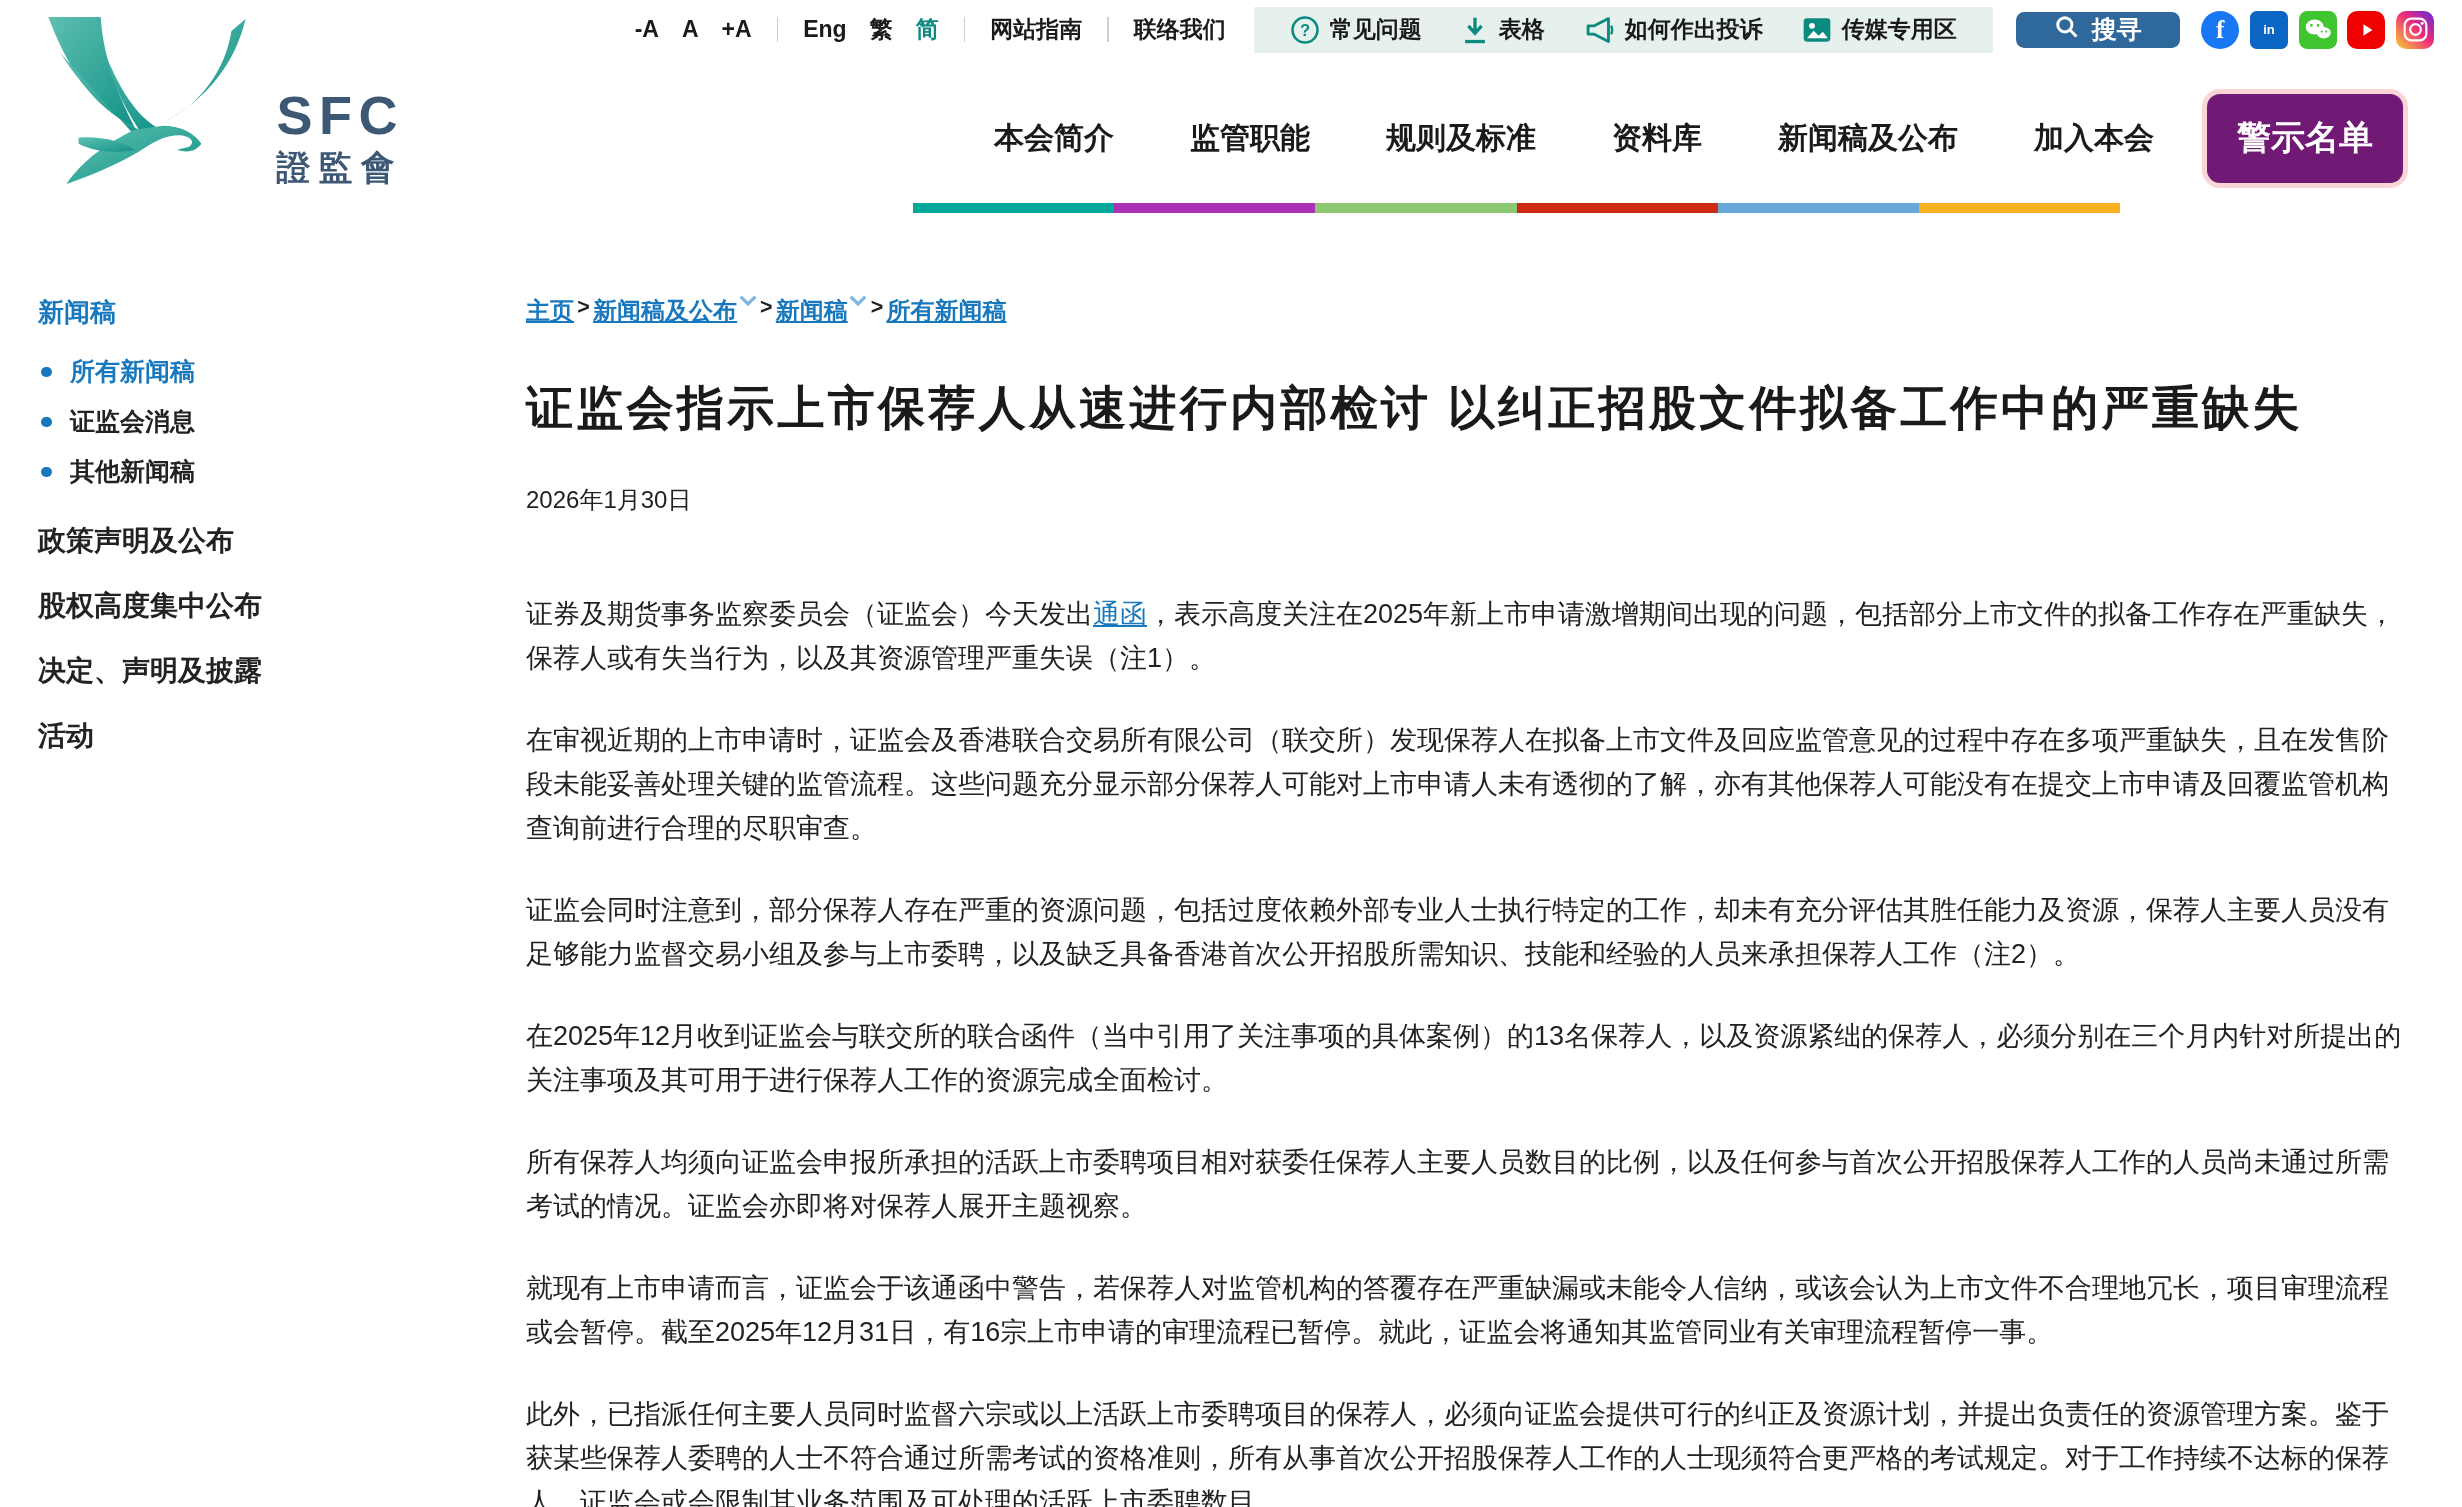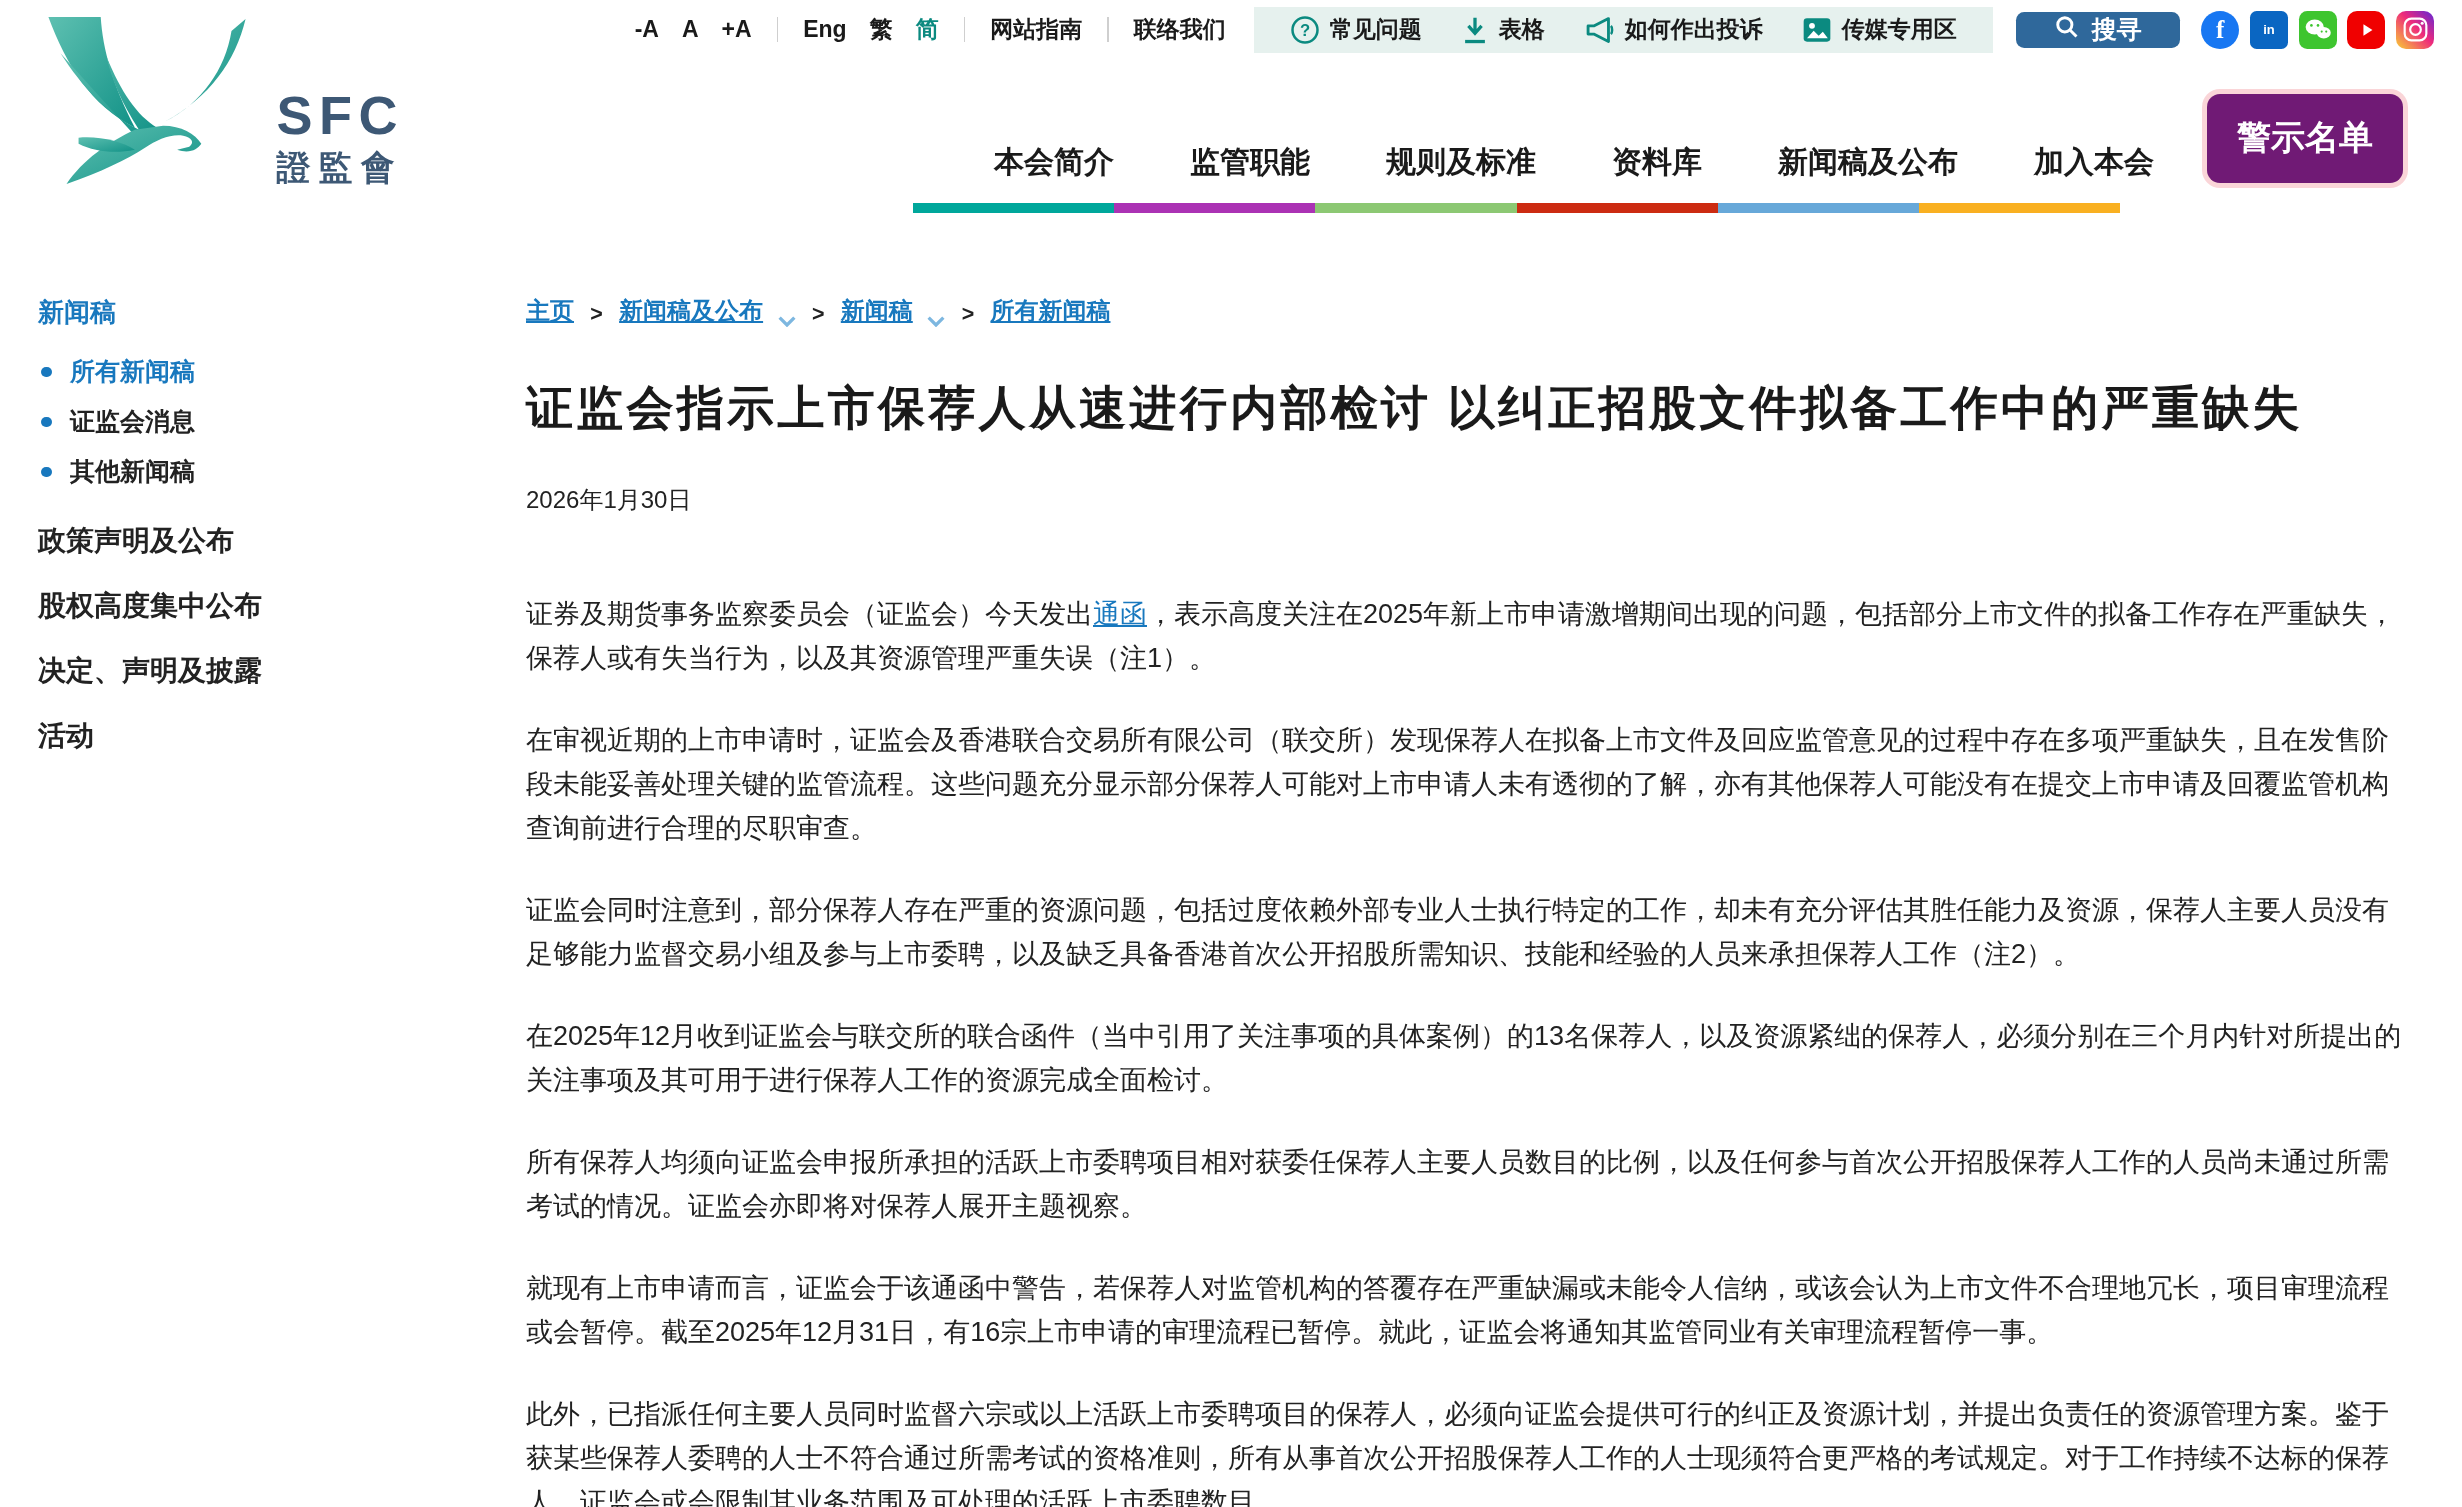--- a/index.html
+++ b/index.html
@@ -37,21 +37,21 @@
   .soc-yt { background:#f00000; border-radius:10px; }
   .soc-ig { background:linear-gradient(45deg,#f9ce34 0%,#ee2a7b 55%,#6228d7 100%); border-radius:10px; }
 
   
   .logo { position:absolute; top:17px; left:38px; display:flex; align-items:flex-end; gap:16.4px; cursor:pointer; }
   .logo-text { display:flex; flex-direction:column; line-height:1; padding-bottom:5px; color:#3d5875; }
   .logo-en { font-size:54px; font-weight:bold; letter-spacing:6.6px; }
   .logo-zh { font-size:34px; font-weight:bold; letter-spacing:8.2px; margin-top:8.2px; }
 
   
-  .navrow { display:flex; align-items:flex-end; justify-content:flex-end;
+  .navrow { display:flex; align-items:center; justify-content:flex-end;
             margin-top:41px; padding-right:59px;padding-left:23px; }
   .nav-items { display:flex; align-items:center; gap:76px; }
   .nav-item { font-size:30px; font-weight:bold; color:#1a1a1a; cursor:pointer; }
   .alert-btn { margin-left:53px; background:#701a75; color:#fff; font-size:34px; font-weight:bold;
                border:none; border-radius:13px; padding:21.4px 30px; font-family:inherit;
                box-shadow:0 0 0 5px rgba(232,64,79,.22); cursor:pointer; }
 
   .stripe { display:flex; height:10.7px; width:1207px; margin-left:913px; margin-top:20px; }
   .stripe > div { flex:1; }
 
@@ -62,21 +62,21 @@
   .bullets { list-style:none; margin:25px 0 0 3.3px; padding:0; }
   .bullets li { display:flex; align-items:center; gap:18px; font-size:25px; font-weight:600;
                 margin-bottom:17px; cursor:pointer; color:#222; }
   .dot { width:10.7px; height:10.7px; border-radius:50%; background:#1878be; flex:none; }
   .bullets li.active .blabel { color:#1878be; }
   .side-links { margin-top:34px; }
   .side-link { font-size:28px; font-weight:600; color:#222; margin-bottom:27px; cursor:pointer; }
 
   .article { flex:1; padding-right:54px; }
 
-  .breadcrumb { display:flex; align-items:flex-end; gap:13px; font-size:24px; flex-wrap:wrap; }
+  .breadcrumb { display:flex; align-items:flex-start; font-size:24px; flex-wrap:wrap; }
   .crumb { color:#1878be; text-decoration:underline; font-weight:600; cursor:pointer; }
   .crumb-sep { color:#222; font-weight:bold; font-size:21.4px; margin:0 3.3px; }
   .chev { display:inline-flex; margin-left:1.6px; }
 
   .page-title { font-size:47px; font-weight:bold; letter-spacing:3.3px; line-height:1.35;
                 color:#1a1a1a; margin-top:49px; }
   .date { font-size:24px; margin-top:44px; color:#222; }
 
   .body-copy { margin-top:76px; font-size:27px; line-height:44px; color:#222; }
   .body-copy p { margin:6px 0 38px 0; }

